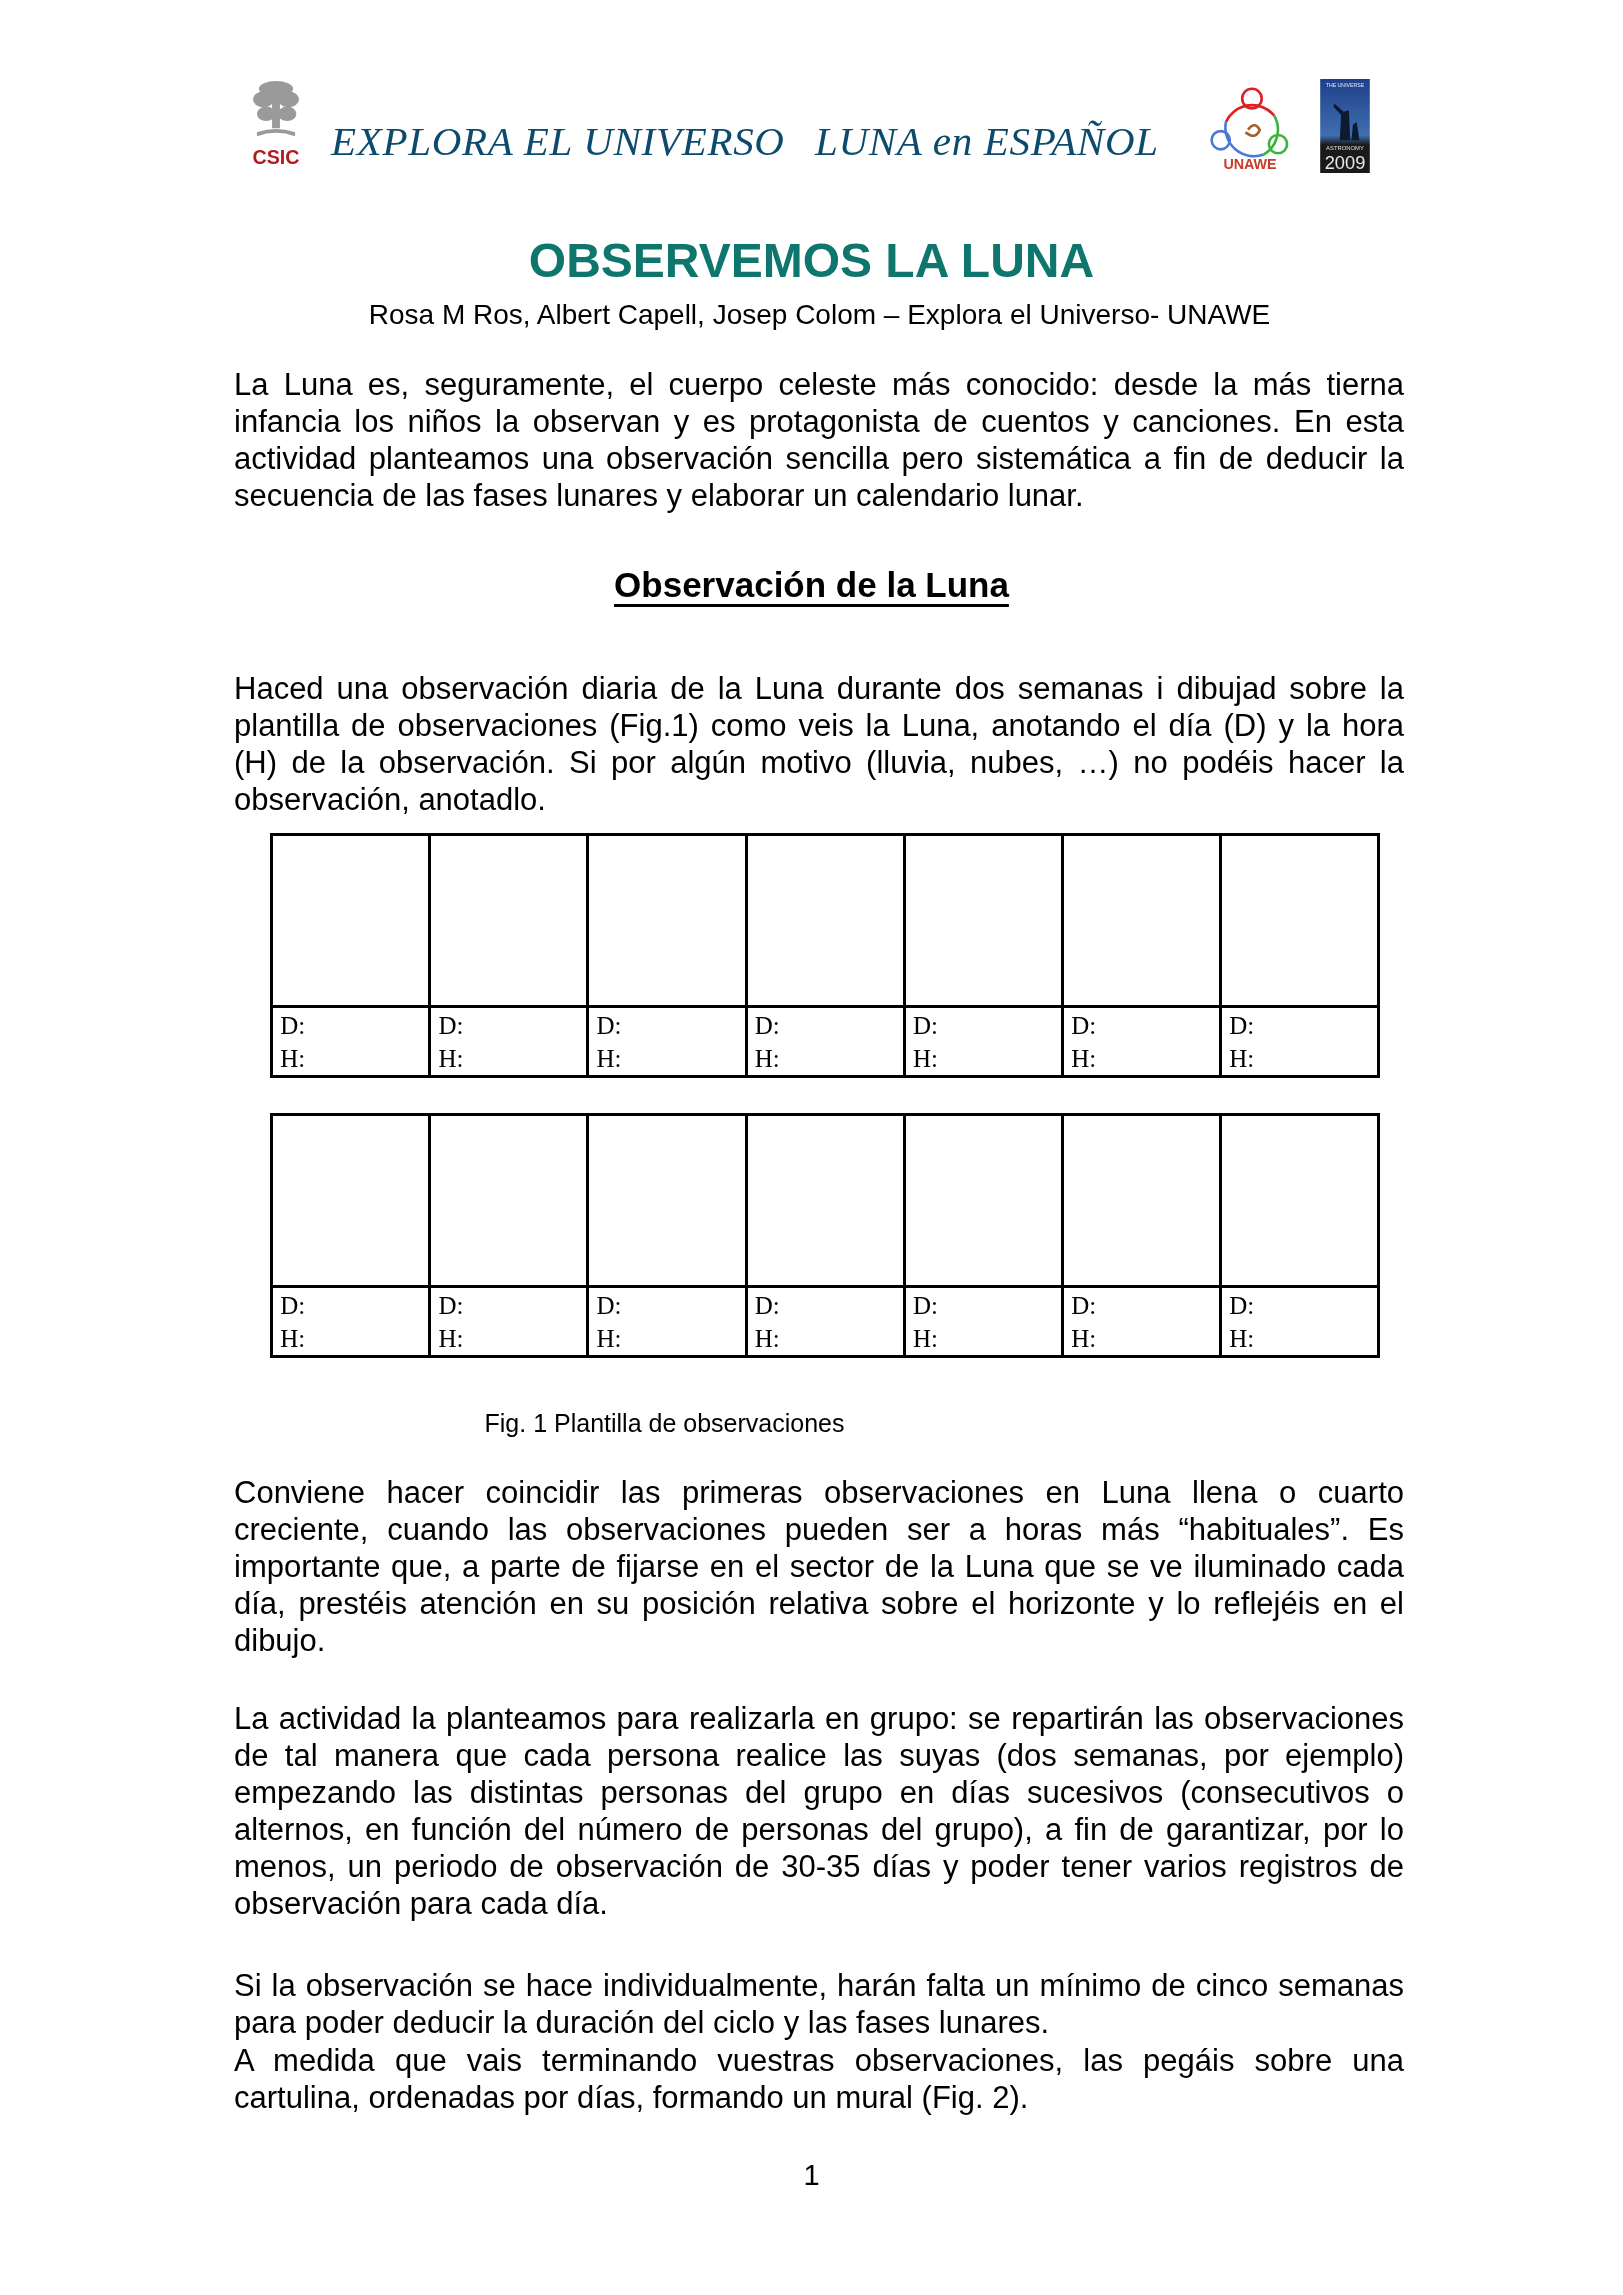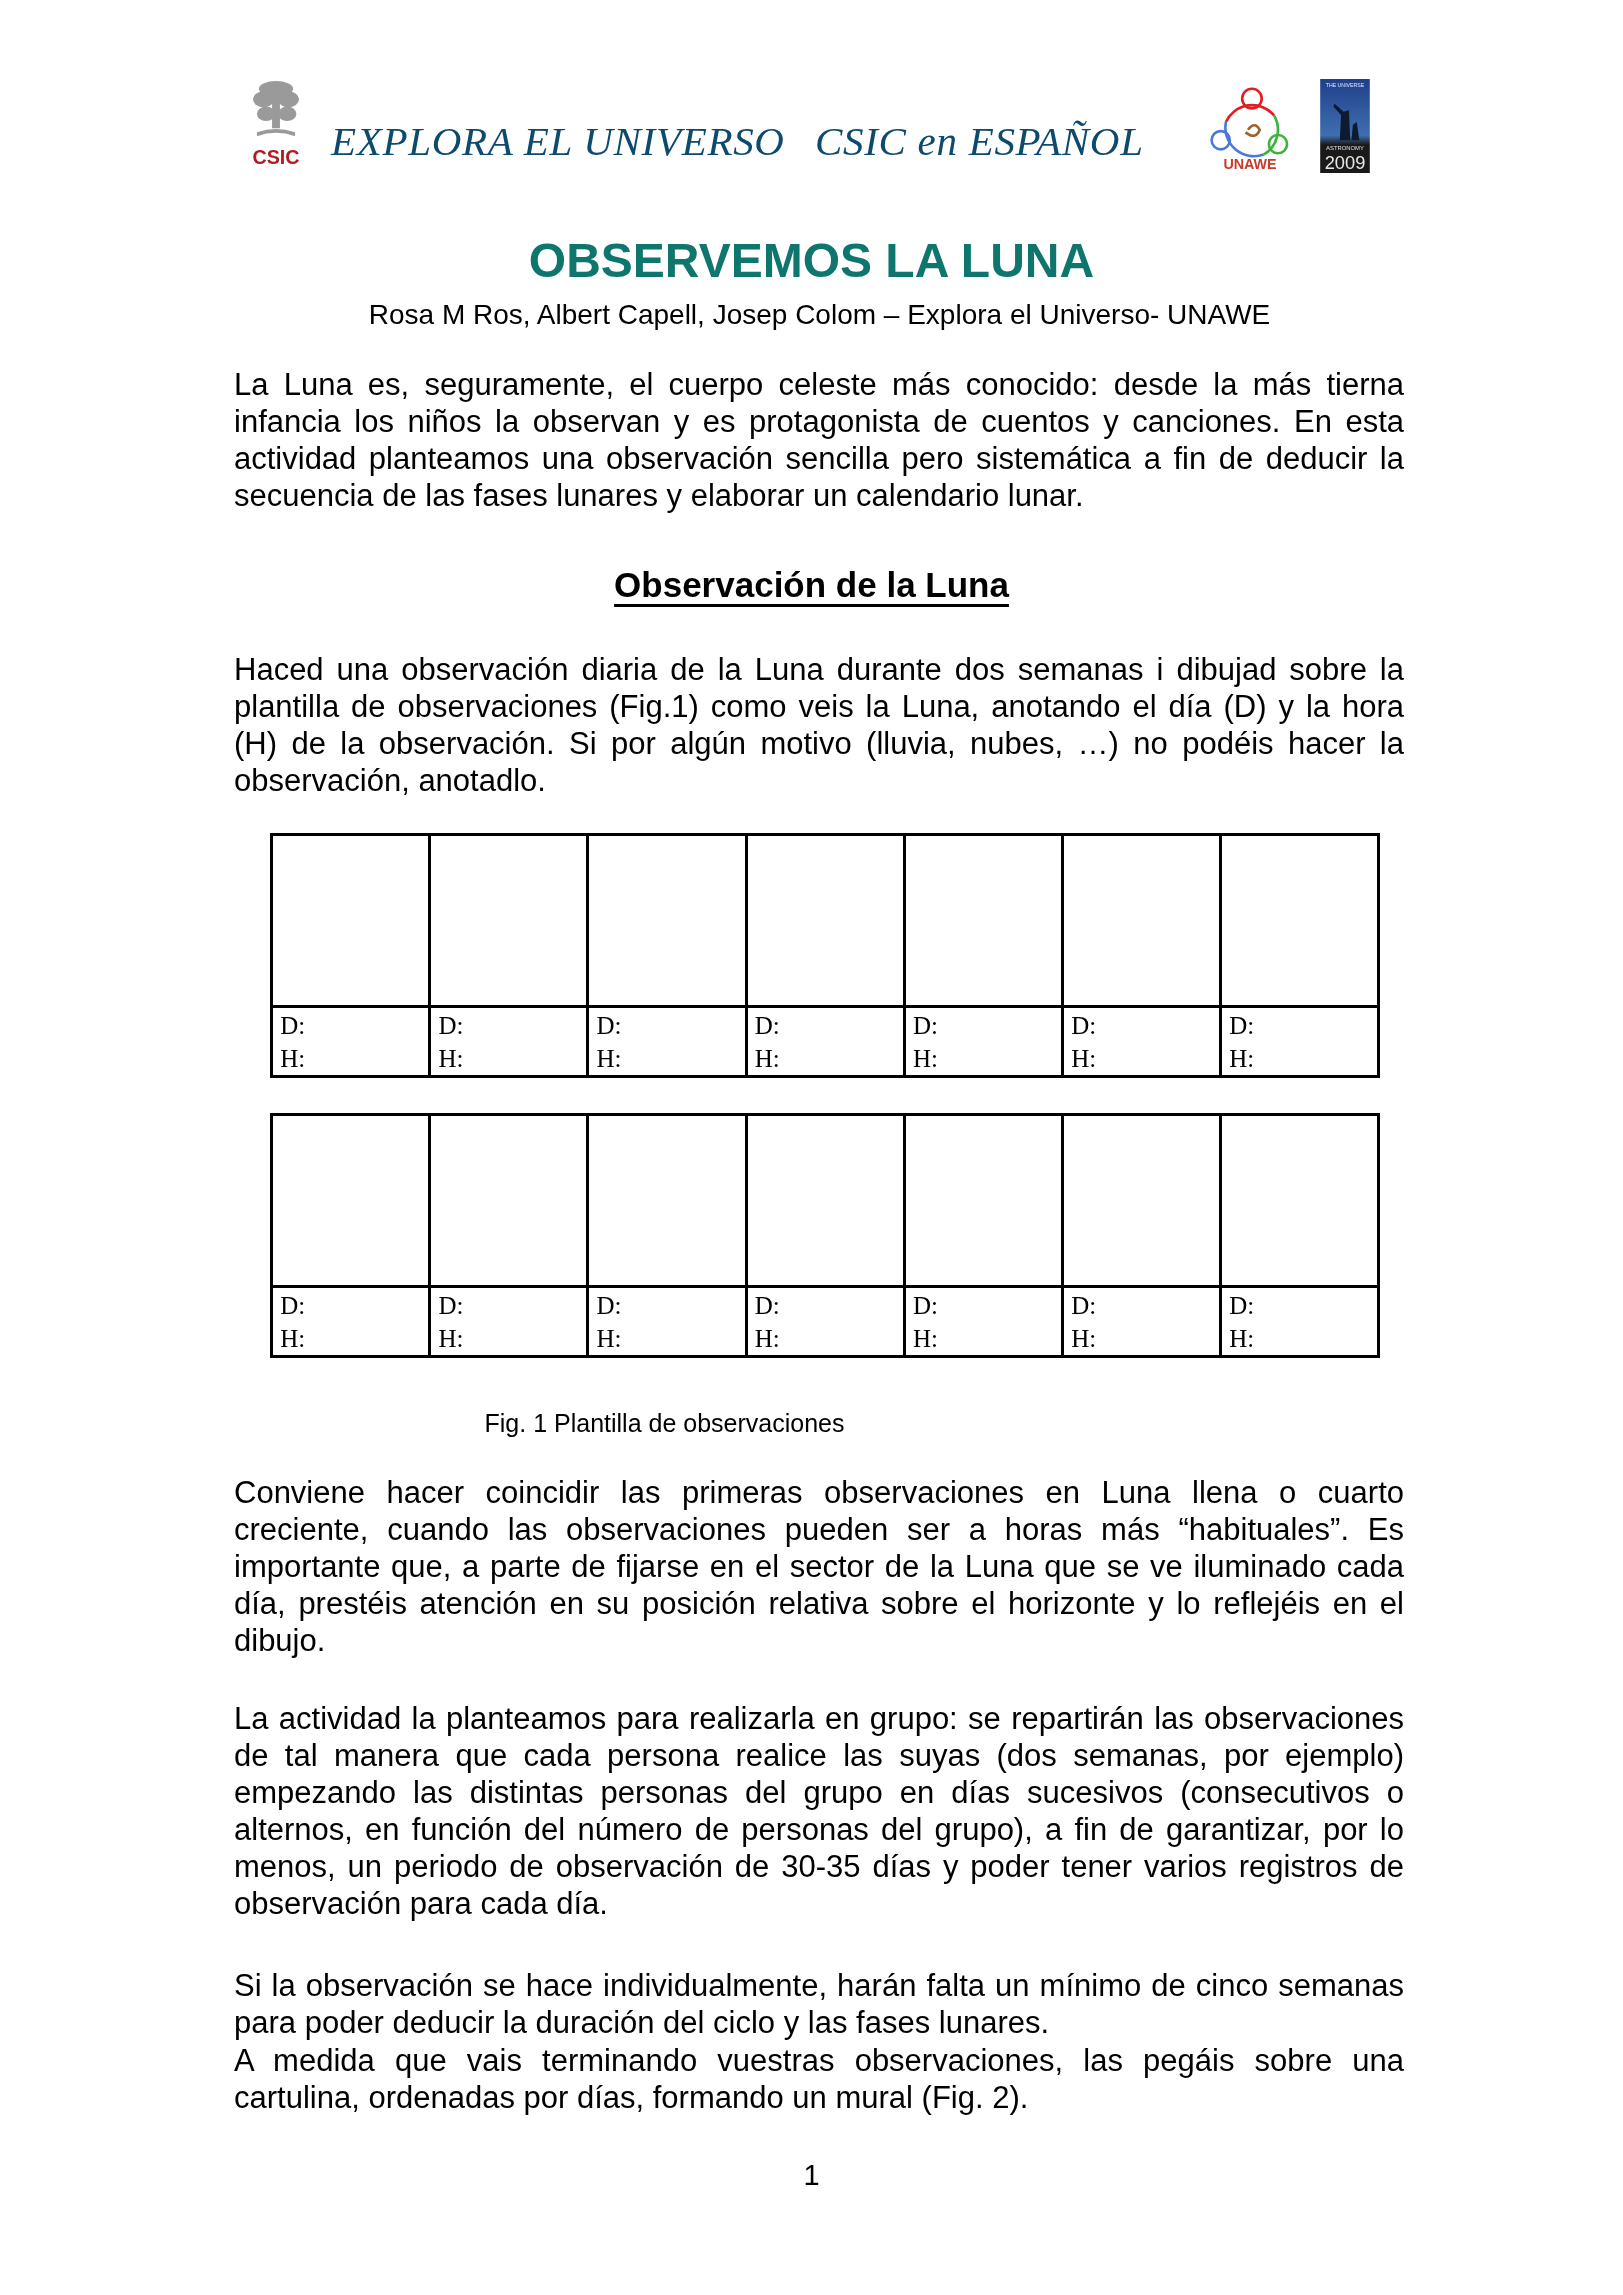--- a/index.html
+++ b/index.html
@@ -43,21 +43,21 @@
       <ellipse cx="26" cy="56" rx="14" ry="11"></ellipse>
       <ellipse cx="58" cy="56" rx="14" ry="11"></ellipse>
       <rect x="35" y="28" width="12" height="50"></rect>
       <path d="M12 84 Q41 74 70 84 L70 90 Q41 80 12 90 Z"></path>
     </g>
     <text x="41" y="132" text-anchor="middle" font-family="Liberation Sans, sans-serif" font-weight="bold" font-size="30" fill="#b01c22">CSIC</text>
   </svg>
 </div>
 
 <div class="abs hdr-text" style="left:331px; top:118px;">EXPLORA EL UNIVERSO</div>
-<div class="abs hdr-text" style="left:815px; top:118px;">CSIC en ESPAÑOL</div>
+<div class="abs hdr-text" style="left:815px; top:118px;">LUNA en ESPAÑOL</div>
 
 <div class="abs logo-unawe">
   <svg width="82" height="89" viewBox="0 0 126 136">
     <circle cx="66" cy="22" r="15" fill="none" stroke="#e02020" stroke-width="4"></circle>
     <path d="M26 58 A44 44 0 0 1 100 48" fill="none" stroke="#e02020" stroke-width="4"></path>
     <path d="M100 48 A44 44 0 0 1 84 108" fill="none" stroke="#3cb43c" stroke-width="4"></path>
     <path d="M84 108 A44 44 0 0 1 26 58" fill="none" stroke="#4a7ad8" stroke-width="4"></path>
     <circle cx="18" cy="86" r="14" fill="none" stroke="#4a7ad8" stroke-width="4"></circle>
     <circle cx="106" cy="92" r="14" fill="none" stroke="#3cb43c" stroke-width="4"></circle>
     <path d="M60 70 q10 -14 18 0 q-6 16 -22 4" fill="none" stroke="#a0622a" stroke-width="4"></path>
@@ -86,21 +86,21 @@
 
 <div class="abs title">OBSERVEMOS LA LUNA</div>
 <div class="abs authors">Rosa M Ros, Albert Capell, Josep Colom – Explora el Universo- UNAWE</div>
 
 <div class="abs para" style="top:366px;">La Luna es, seguramente, el cuerpo celeste más conocido: desde la más tierna infancia los niños la observan y es protagonista de cuentos y canciones. En esta actividad planteamos una observación sencilla pero sistemática a fin de deducir la secuencia de las fases lunares y elaborar un calendario lunar.</div>
 
 <div class="abs section-heading">
   <span>Observación de la Luna</span>
 </div>
 
-<div class="abs para" style="top:651px;">Haced una observación diaria de la Luna durante dos semanas i dibujad sobre la plantilla de observaciones (Fig.1) como veis la Luna, anotando el día (D) y la hora (H) de la observación. Si por algún motivo (lluvia, nubes, …) no podéis hacer la observación, anotadlo.</div>
+<div class="abs para" style="top:670px;">Haced una observación diaria de la Luna durante dos semanas i dibujad sobre la plantilla de observaciones (Fig.1) como veis la Luna, anotando el día (D) y la hora (H) de la observación. Si por algún motivo (lluvia, nubes, …) no podéis hacer la observación, anotadlo.</div>
 
 <table class="obs-table" style="top:833px;">
   <tbody>
       <tr class="draw">
     <td></td>
     <td></td>
     <td></td>
     <td></td>
     <td></td>
     <td></td>

